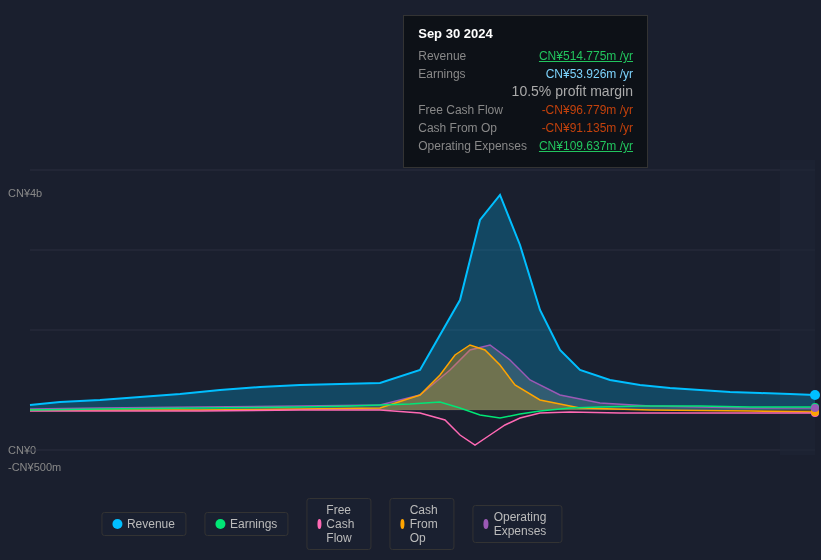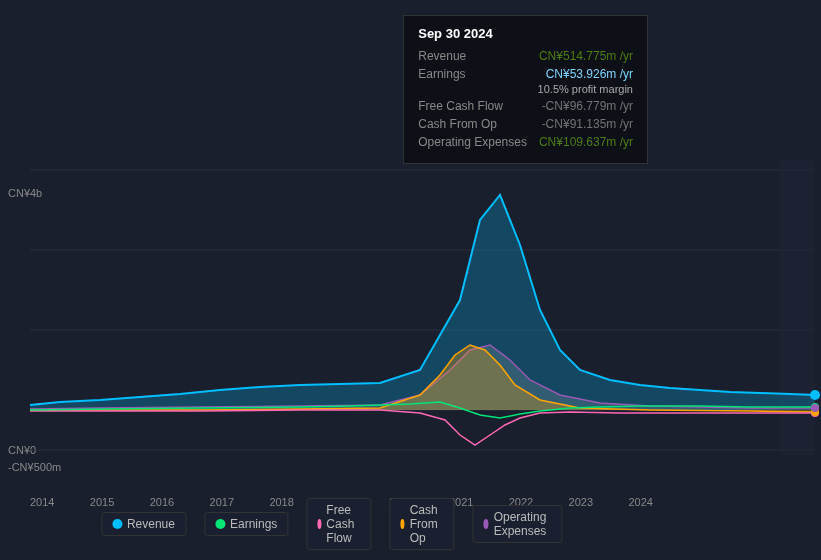--- a/index.html
+++ b/index.html
@@ -40,26 +40,26 @@
       font-size: 12px;
     }
     .tooltip-label {
       color: #888;
       margin-right: 12px;
     }
     .tooltip-value {
       color: #fff;
       font-weight: normal;
     }
-    .tooltip-value.cyan { color: #4d7c0f; }
+    .tooltip-value.cyan { color: #22c55e; text-decoration: underline; }
     .tooltip-value.green { color: #7dd3fc; }
-    .tooltip-value.red { color: #737373; }
+    .tooltip-value.red { color: #c2410c; }
     .profit-margin {
       color: #888;
-      font-size: 11px;
+      font-size: 14px;
       text-align: right;
       margin-top: -2px;
       margin-bottom: 4px;
     }
     .profit-margin span { color: #aaa; }
     .y-label {
       position: absolute;
       font-size: 11px;
       color: #888;
       margin-top: 29px;
@@ -354,33 +354,20 @@
       L 815,407
     " fill="none" stroke="#00e676" stroke-width="1.5"></path>
 
     <circle cx="815" cy="395" r="5" fill="#00bfff"></circle>
     <circle cx="815" cy="407" r="4" fill="#00e676"></circle>
     <circle cx="815" cy="413" r="4" fill="#ff69b4"></circle>
     <circle cx="815" cy="412" r="4" fill="#ffa500"></circle>
     <circle cx="815" cy="408" r="4" fill="#9b59b6"></circle>
   </svg>
 
-  <div class="x-labels">
-    <span>2014</span>
-    <span>2015</span>
-    <span>2016</span>
-    <span>2017</span>
-    <span>2018</span>
-    <span>2019</span>
-    <span>2020</span>
-    <span>2021</span>
-    <span>2022</span>
-    <span>2023</span>
-    <span>2024</span>
-  </div>
 
   <div class="legend">
     <div class="legend-item">
       <div class="legend-dot" style="background:#00bfff;"></div>
       <span>Revenue</span>
     </div>
     <div class="legend-item">
       <div class="legend-dot" style="background:#00e676;"></div>
       <span>Earnings</span>
     </div>

